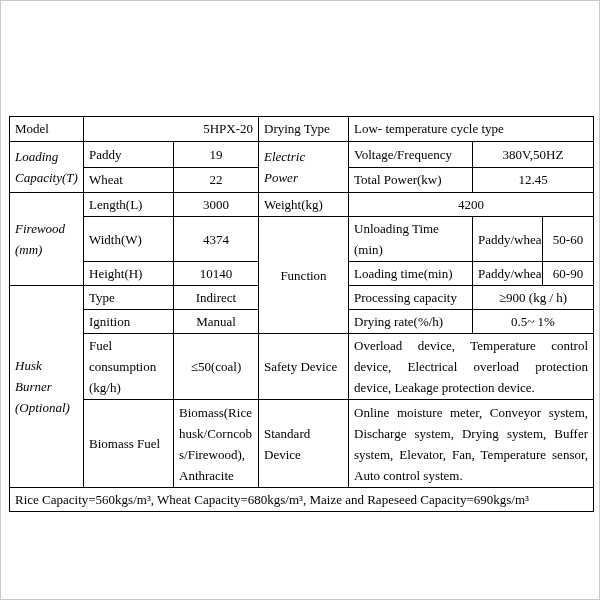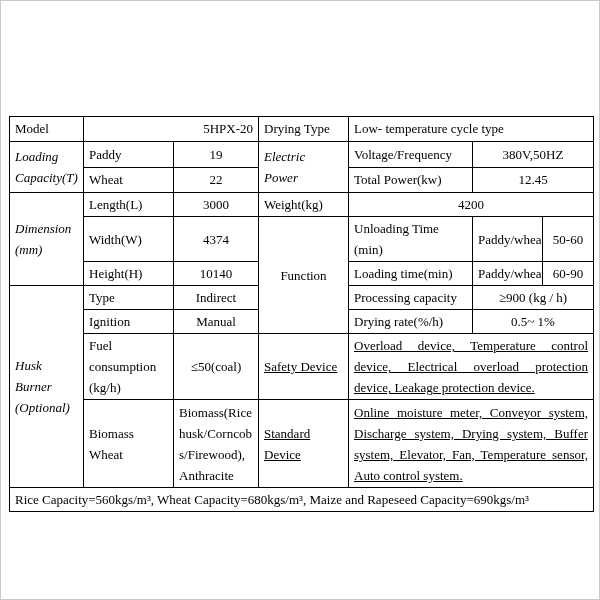--- a/index.html
+++ b/index.html
@@ -28,21 +28,21 @@
   .spec td {
     border: 1px solid #000000;
     padding: 1px 5px;
     line-height: 1.62;
     vertical-align: middle;
     overflow: hidden;
   }
   .l { text-align: left; }
   .c { text-align: center; margin-top: 26px; }
   .j { text-align: justify; }
-  .top { vertical-align: top; padding-top: 3px; text-decoration: underline; }
+  .top { vertical-align: top; padding-top: 3px; }
   .pl { white-space: pre-line; font-style: italic; }
   .ba { word-break: break-all; }
   .model-val { text-align: right; padding-left: 30px; }
 </style>
 </head>
 <body>
 
 <div class="canvas">
   <table class="spec">
     <colgroup>
@@ -71,21 +71,21 @@
         <td class="l">Voltage/Frequency</td>
         <td class="c" colspan="2">380V,50HZ</td>
       </tr>
       <tr style="height:25px">
         <td class="l">Wheat</td>
         <td class="c">22</td>
         <td class="l">Total Power(kw)</td>
         <td class="c" colspan="2">12.45</td>
       </tr>
       <tr style="height:23px">
-        <td class="l pl" rowspan="3">Dimension
+        <td class="l pl" rowspan="3">Firewood
 (mm)</td>
         <td class="l">Length(L)</td>
         <td class="c">3000</td>
         <td class="l">Weight(kg)</td>
         <td class="c" colspan="3">4200</td>
       </tr>
       <tr style="height:23px">
         <td class="l">Width(W)</td>
         <td class="c">4374</td>
         <td class="c" rowspan="4">Function</td>
@@ -114,21 +114,21 @@
         <td class="l">Drying rate(%/h)</td>
         <td class="c" colspan="2">0.5~ 1%</td>
       </tr>
       <tr style="height:64px">
         <td class="l">Fuel consumption (kg/h)</td>
         <td class="c">≤50(coal)</td>
         <td class="l top">Safety Device</td>
         <td class="j top" colspan="3">Overload device, Temperature control device, Electrical overload protection device, Leakage protection device.</td>
       </tr>
       <tr style="height:88px">
-        <td class="l">Biomass Wheat</td>
+        <td class="l">Biomass Fuel</td>
         <td class="l ba">Biomass(Rice husk/Corncobs/Firewood),Anthracite</td>
         <td class="l top">Standard Device</td>
         <td class="j top" colspan="3">Online moisture meter, Conveyor system, Discharge system, Drying system, Buffer system, Elevator, Fan, Temperature sensor, Auto control system.</td>
       </tr>
       <tr style="height:23px">
         <td class="l" colspan="7">Rice Capacity=560kgs/m³, Wheat Capacity=680kgs/m³, Maize and Rapeseed Capacity=690kgs/m³</td>
       </tr>
     </tbody>
   </table>
 </div>

